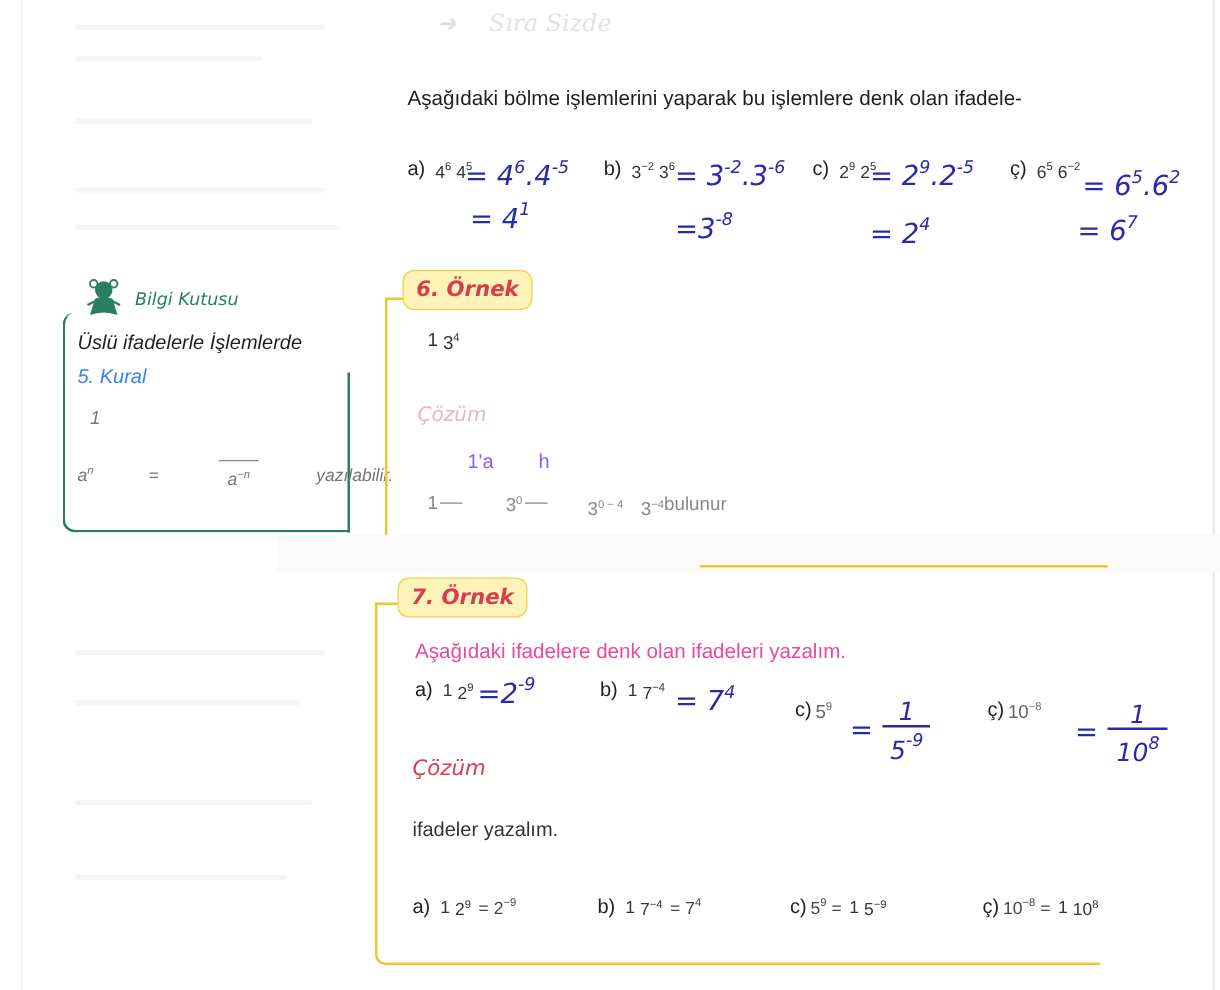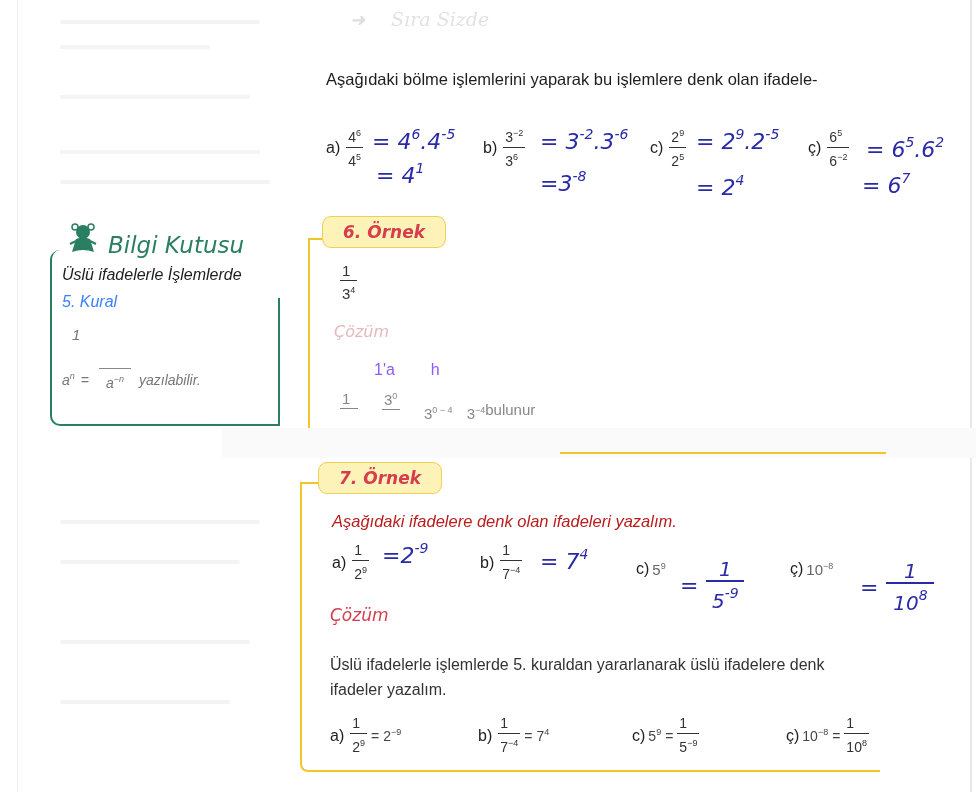--- a/index.html
+++ b/index.html
@@ -11,58 +11,58 @@
   .faded-left .ghost { position: absolute; height: 4px; background: #f4f4f4; border-radius: 2px; }
   .right-edge { position: absolute; left: 970px; top: 0; width: 2px; height: 792px; background: #e8e8e8; }
 
   .sira-sizde { position: absolute; left: 350px; top: 8px; font-family: "DejaVu Serif", serif; font-style: italic; font-size: 19px; color: #e2e2e2; display: flex; align-items: center; gap: 26px; }
   .sira-sizde .arrow { font-size: 18px; color: #dedede; }
 
   .intro { position: absolute; left: 326px; top: 66px; width: 580px; font-size: 16.5px; line-height: 27px; color: #1e1e1e; }
 
   .row { position: absolute; display: flex; align-items: center; }
   .lbl { font-size: 16px; color: #1e1e1e; margin-right: 6px; }
-  .frac { display: inline-flex; flex-direction: column; align-items: flex-start; font-size: 14px; color: #333; line-height: 17px; }
+  .frac { display: inline-flex; flex-direction: row; align-items: center; font-size: 14px; color: #333; line-height: 17px; }
   .frac .num { padding: 0 2px; }
   .frac .bar { width: 100%; height: 1px; background: #333; margin: 1px 0; }
   .frac .den { padding: 0 2px; }
   sup { font-size: 9px; vertical-align: 6px; }
 
   .hw { position: absolute; font-family: "DejaVu Sans", sans-serif; color: #2a2aa8; font-size: 22px; white-space: nowrap; font-style: italic; }
   .hw sup { font-size: 14px; vertical-align: 10px; }
 
   .bilgi { position: absolute; left: 50px; top: 238px; width: 232px; height: 188px; }
   .bilgi .frame { position: absolute; left: 0; top: 12px; width: 230px; height: 176px; border-left: 2px solid #2a7e62; border-bottom: 2px solid #2a7e62; border-radius: 10px 0 0 10px; }
   .bilgi .frame-right { position: absolute; left: 228px; top: 60px; width: 2px; height: 128px; background: #2a7e62; }
   .bilgi .icon { position: absolute; left: 16px; top: -16px; width: 34px; height: 34px; }
-  .bilgi .title { position: absolute; left: 58px; top: -6px; font-family: "DejaVu Sans", sans-serif; font-style: italic; font-size: 23px; color: #2a7e62; }
+  .bilgi .title { position: absolute; left: 58px; top: -6px; font-family: "DejaVu Sans", sans-serif; font-style: italic; font-size: 14px; color: #2a7e62; }
   .bilgi .sub1 { position: absolute; left: 12px; top: 28px; font-style: italic; font-size: 16px; color: #1e1e1e; }
   .bilgi .sub2 { position: absolute; left: 12px; top: 55px; font-style: italic; font-size: 16px; color: #3b82f6; }
   .bilgi .one { position: absolute; left: 22px; top: 88px; font-style: italic; font-size: 15px; color: #777; }
-  .bilgi .formula { position: absolute; left: 12px; top: 130px; display: flex; align-items: center; font-style: italic; color: #777; font-size: 14px; }
+  .bilgi .formula { position: absolute; left: 12px; top: 130px; display: flex; align-items: center; font-style: italic; color: #777; font-size: 14px; gap: 38px; }
   .bilgi .formula .eq { margin: 0 10px 0 6px; }
   .bilgi .formula .fbar { display: inline-flex; flex-direction: column; align-items: center; margin-right: 8px; }
   .bilgi .formula .fbar .bar { width: 32px; height: 1px; background: #888; }
   .bilgi .formula .fbar .den { font-size: 14px; line-height: 16px; margin-top: 2px; }
 
   .ex-box { position: absolute; border-left: 2px solid #f2c62a; }
-  .ex-tag { position: absolute; background: #fdf3b8; border: 1.5px solid #f0cf52; border-radius: 9px; font-family: "DejaVu Sans", sans-serif; font-style: italic; font-size: 17px; color: #d73d4d; padding: 5px 20px; font-weight: bold; }
+  .ex-tag { position: absolute; background: #fdf3b8; border: 1.5px solid #f0cf52; border-radius: 9px; font-family: "DejaVu Sans", sans-serif; font-style: italic; font-size: 17px; color: #d73d4d; padding: 5px 10px; font-weight: bold; }
   .ex-connector { position: absolute; height: 2px; background: #f2c62a; }
   .ex-bottom { position: absolute; height: 2px; background: #f2c62a; }
 
   .ex6-q { position: absolute; left: 340px; top: 262px; display: flex; align-items: center; }
   .ex6-q .txt { font-size: 16.5px; color: #1e1e1e; margin-left: 10px; }
   .cozum-faint { position: absolute; left: 334px; top: 322px; font-family: "DejaVu Sans", sans-serif; font-style: italic; font-size: 16px; color: #e5b8bd; }
   .faint-line1 { position: absolute; left: 374px; top: 361px; font-size: 16px; color: #8b5cf6; }
   .faint-line2 { position: absolute; left: 340px; top: 388px; display: flex; align-items: center; font-size: 15px; color: #888; }
   .faint-line2 .frac { color: #888; font-size: 15px; margin-right: 24px; }
   .faint-line2 .frac .bar { background: #888; width: 18px; }
   .band { position: absolute; left: 222px; top: 428px; width: 760px; height: 30px; background: #fafafa; }
 
-  .ex7-q { position: absolute; left: 332px; top: 512px; font-size: 16.5px; color: #b91c1c; font-style: italic; }
+  .ex7-q { position: absolute; left: 332px; top: 512px; font-size: 16.5px; color: #ec4899; }
   .cozum { position: absolute; left: 330px; top: 605px; font-family: "DejaVu Sans", sans-serif; font-style: italic; font-size: 17px; color: #d73d4d; }
   .sol-text { position: absolute; left: 330px; top: 652px; width: 560px; font-size: 16px; line-height: 25px; color: #333; }
   .sol-row .lbl { font-size: 16px; color: #222; }
   .sol-row .op { font-size: 14px; color: #444; margin: 0 4px; }
   .sol-row .plain { font-size: 14px; color: #444; }
 </style>
 </head>
 <body>
 
 <div class="faded-left">
@@ -241,21 +241,20 @@
     <span style="display:inline-flex;flex-direction:column;align-items:center;margin-left:8px;font-size:20px;line-height:22px;">
       <span>1</span>
       <span style="width:48px;height:2px;background:#2a2aa8;"></span>
       <span><span>10</span><sup>8</sup></span>
     </span>
   </span>
 </div>
 
 <div class="cozum">Çözüm</div>
 <div class="sol-text">
-  <div>Üslü ifadelerle işlemlerde 5. kuraldan yararlanarak üslü ifadelere denk</div>
   <div>ifadeler yazalım.</div>
 </div>
 
 <div class="row sol-row" style="left:330px;top:715px;">
   <span class="lbl">a)</span>
   <span class="frac">
     <span class="num">1</span>
     <span class="bar"></span>
     <span class="den"><span>2</span><sup>9</sup></span>
   </span>

